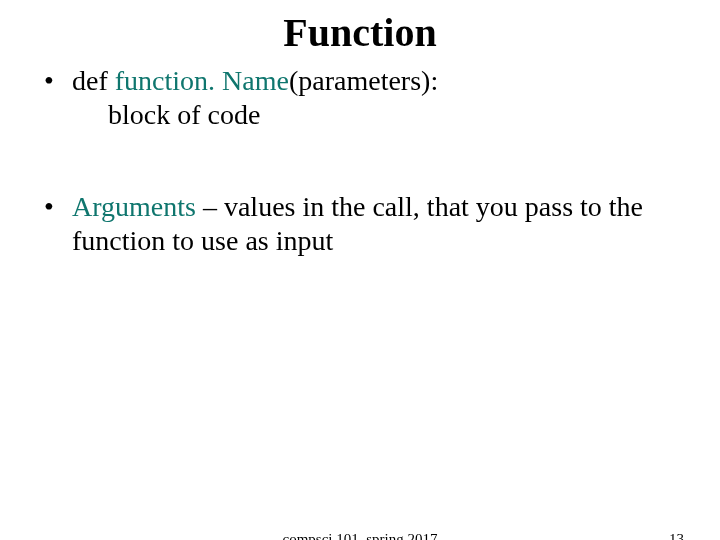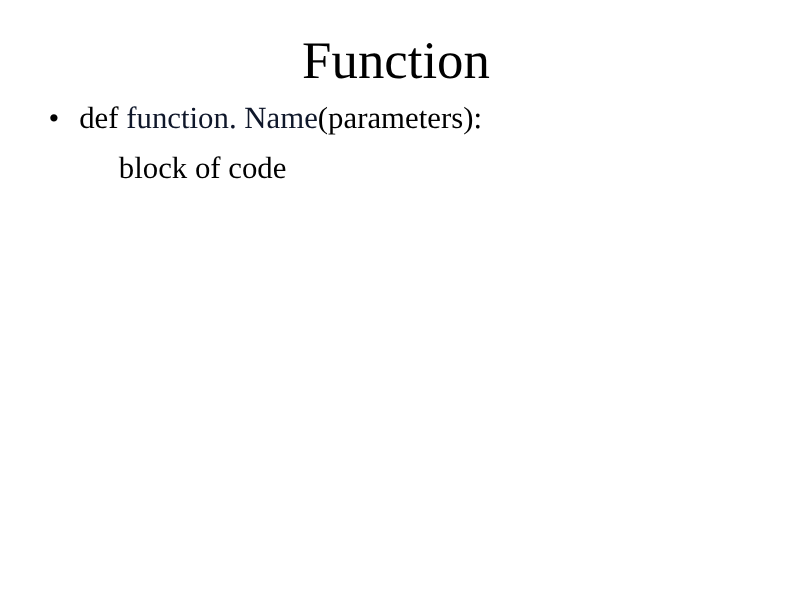--- a/index.html
+++ b/index.html
@@ -13,24 +13,24 @@
     overflow: hidden;
   }
   .slide {
     position: relative;
     width: 720px;
     height: 540px;
     box-sizing: border-box;
   }
   .title {
     text-align: center;
-    font-size: 48px;
-    margin-top: 28px;
+    font-size: 40px;
+    margin-top: 9px;
     margin-bottom: 8px;
-    font-weight: normal;
+    font-weight: bold;
   }
   .content {
     padding: 0 36px 0 36px;
     font-size: 28px;
     line-height: 1.22;
   }
   ul.bullets {
     list-style: none;
     padding: 0;
     margin: 0;
@@ -44,27 +44,26 @@
     content: "•";
     position: absolute;
     left: 8px;
     top: 0;
     font-size: 28px;
     line-height: 1.22;
   }
   .indent {
     display: block;
     padding-left: 36px;
-    margin-top: 12px;
   }
   .spacer {
     height: 58px;
   }
   .kw-red {
-    color: #0f172a;
+    color: #0f766e;
   }
   .footer {
     position: absolute;
     bottom: 18px;
     left: 0;
     width: 720px;
     font-size: 15px;
     color: #000;
   }
   .footer-center {
@@ -89,20 +88,23 @@
     <ul class="bullets">
       <li>
         <span>def </span><span class="kw-red">function. Name</span><span>(parameters):</span>
         <span class="indent">block of code</span>
       </li>
     </ul>
 
     <div class="spacer"></div>
 
     <ul class="bullets">
+      <li>
+        <span class="kw-red">Arguments</span><span> – values in the call, that you pass to the function to use as input</span>
+      </li>
     </ul>
   </div>
 
   <div class="footer">
     <span class="footer-center">compsci 101, spring 2017</span>
     <span class="footer-right">13</span>
   </div>
 
 </div>
 

